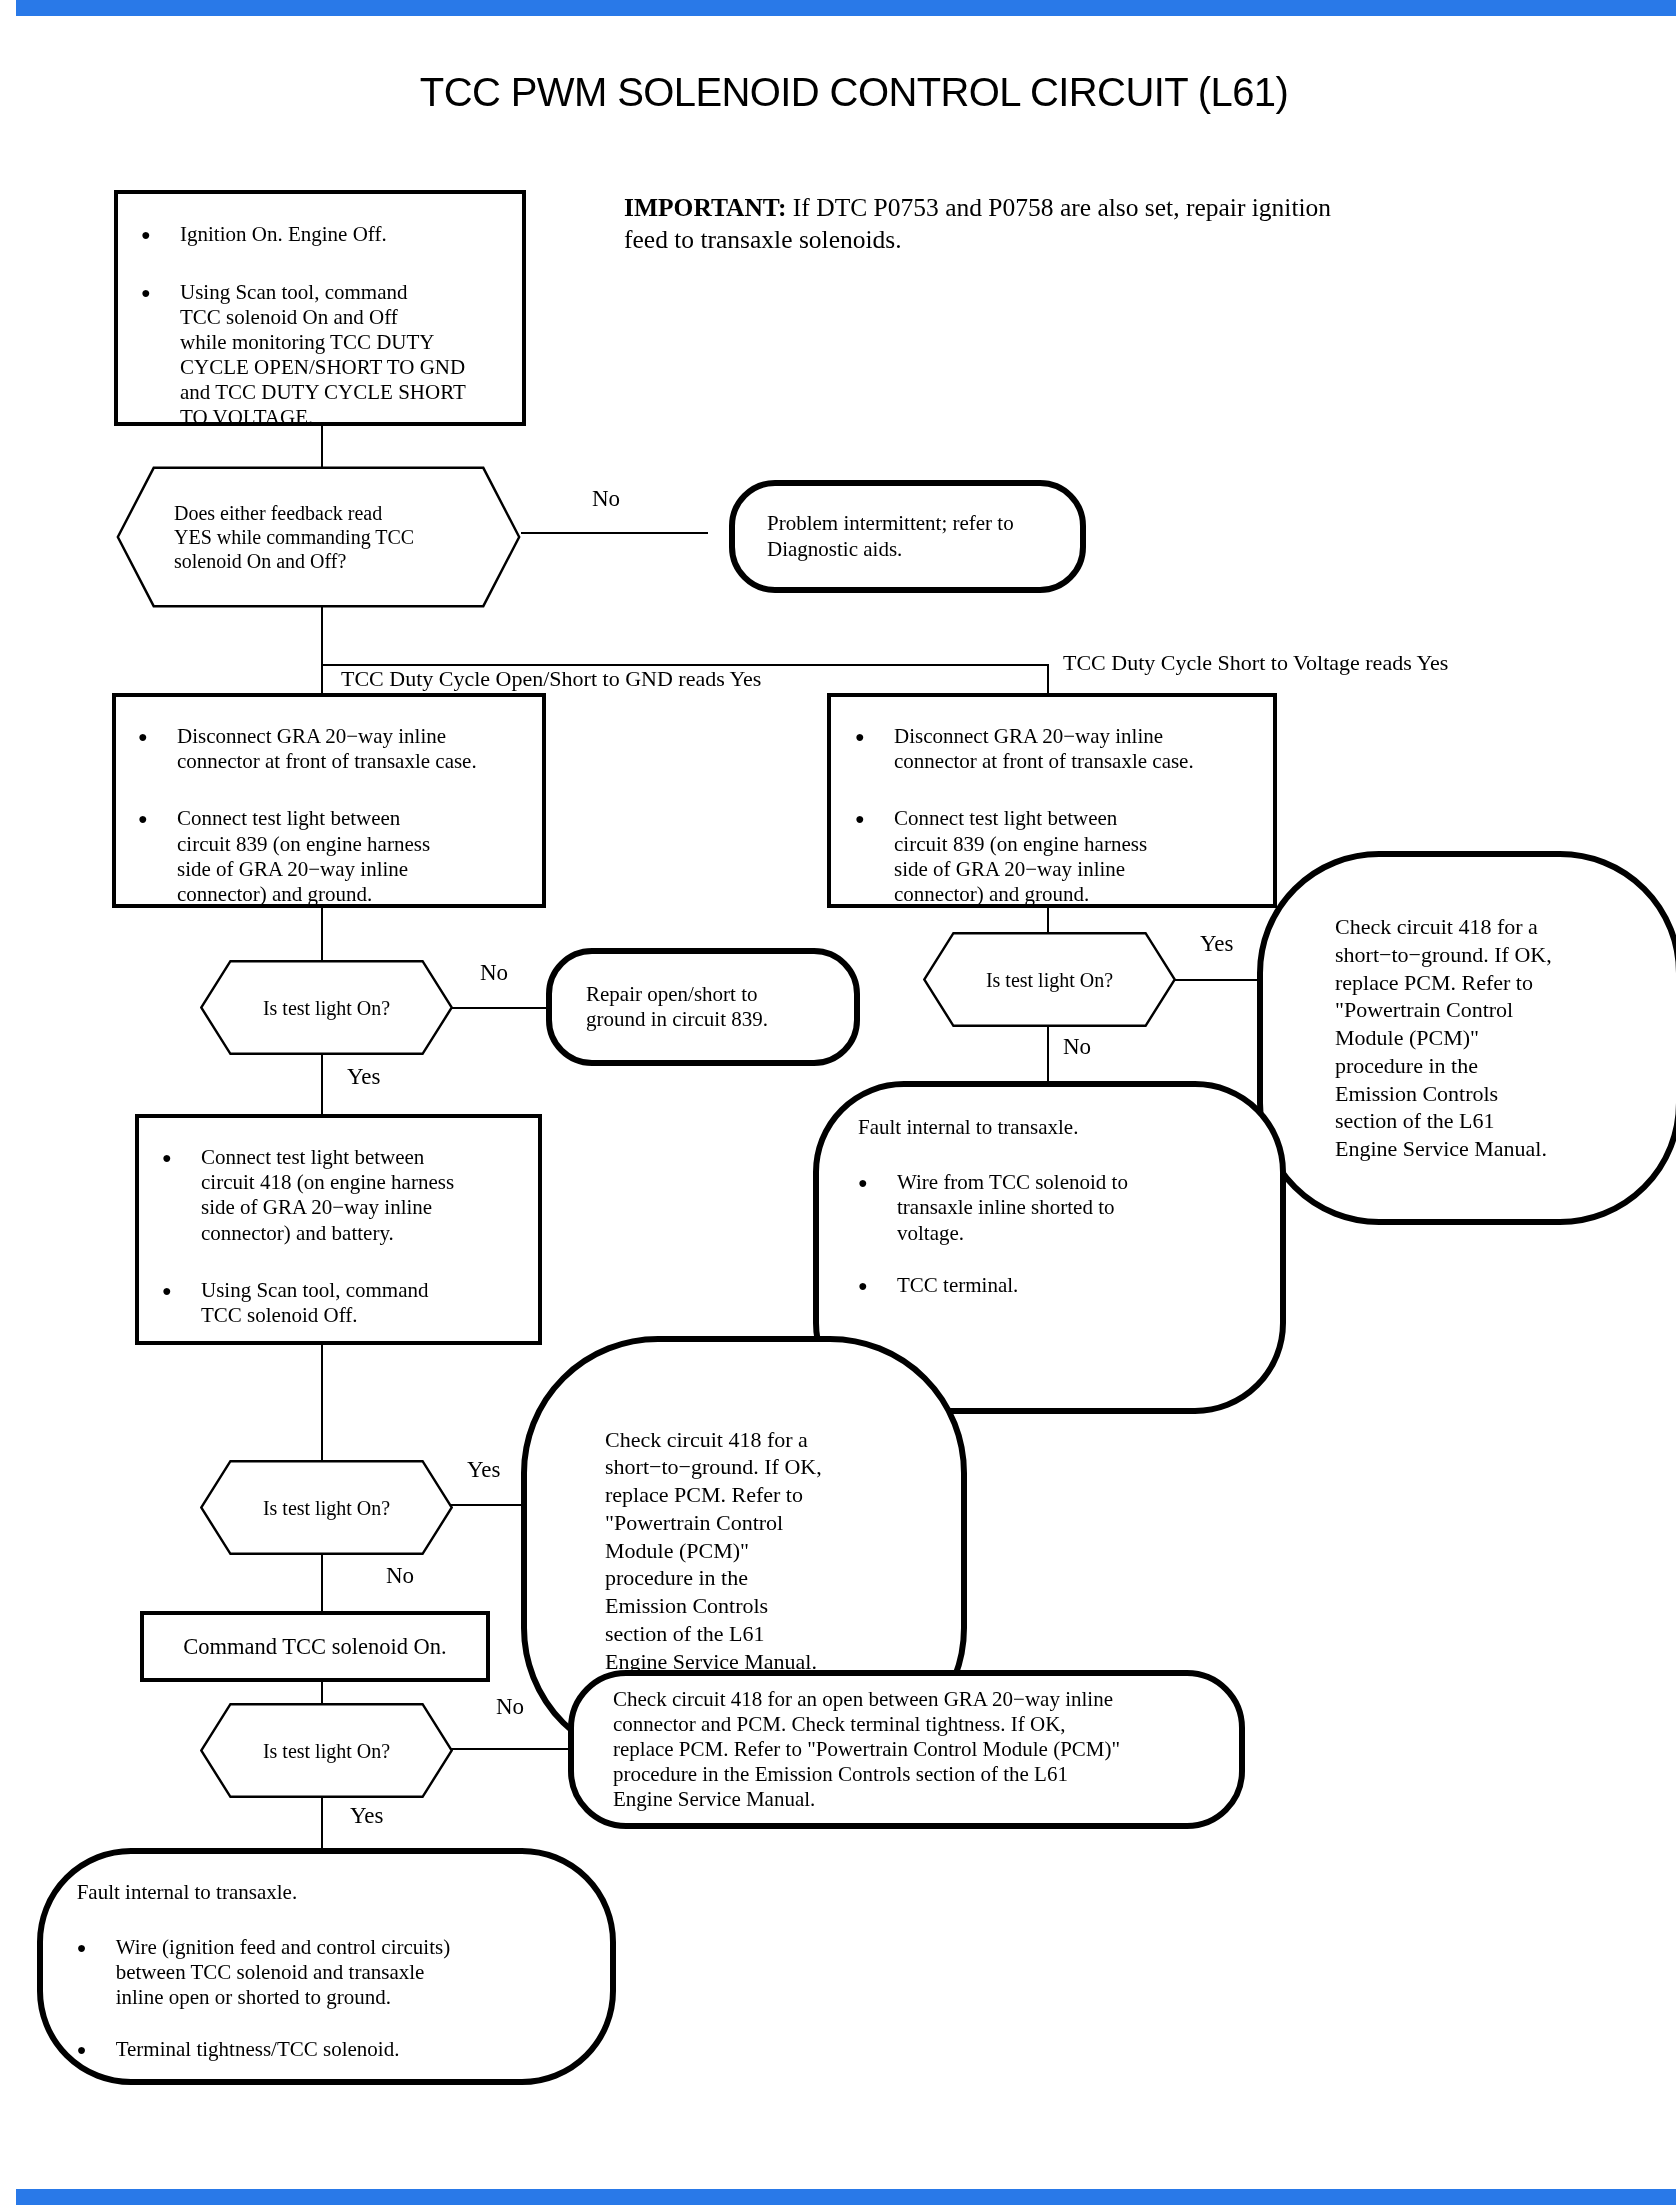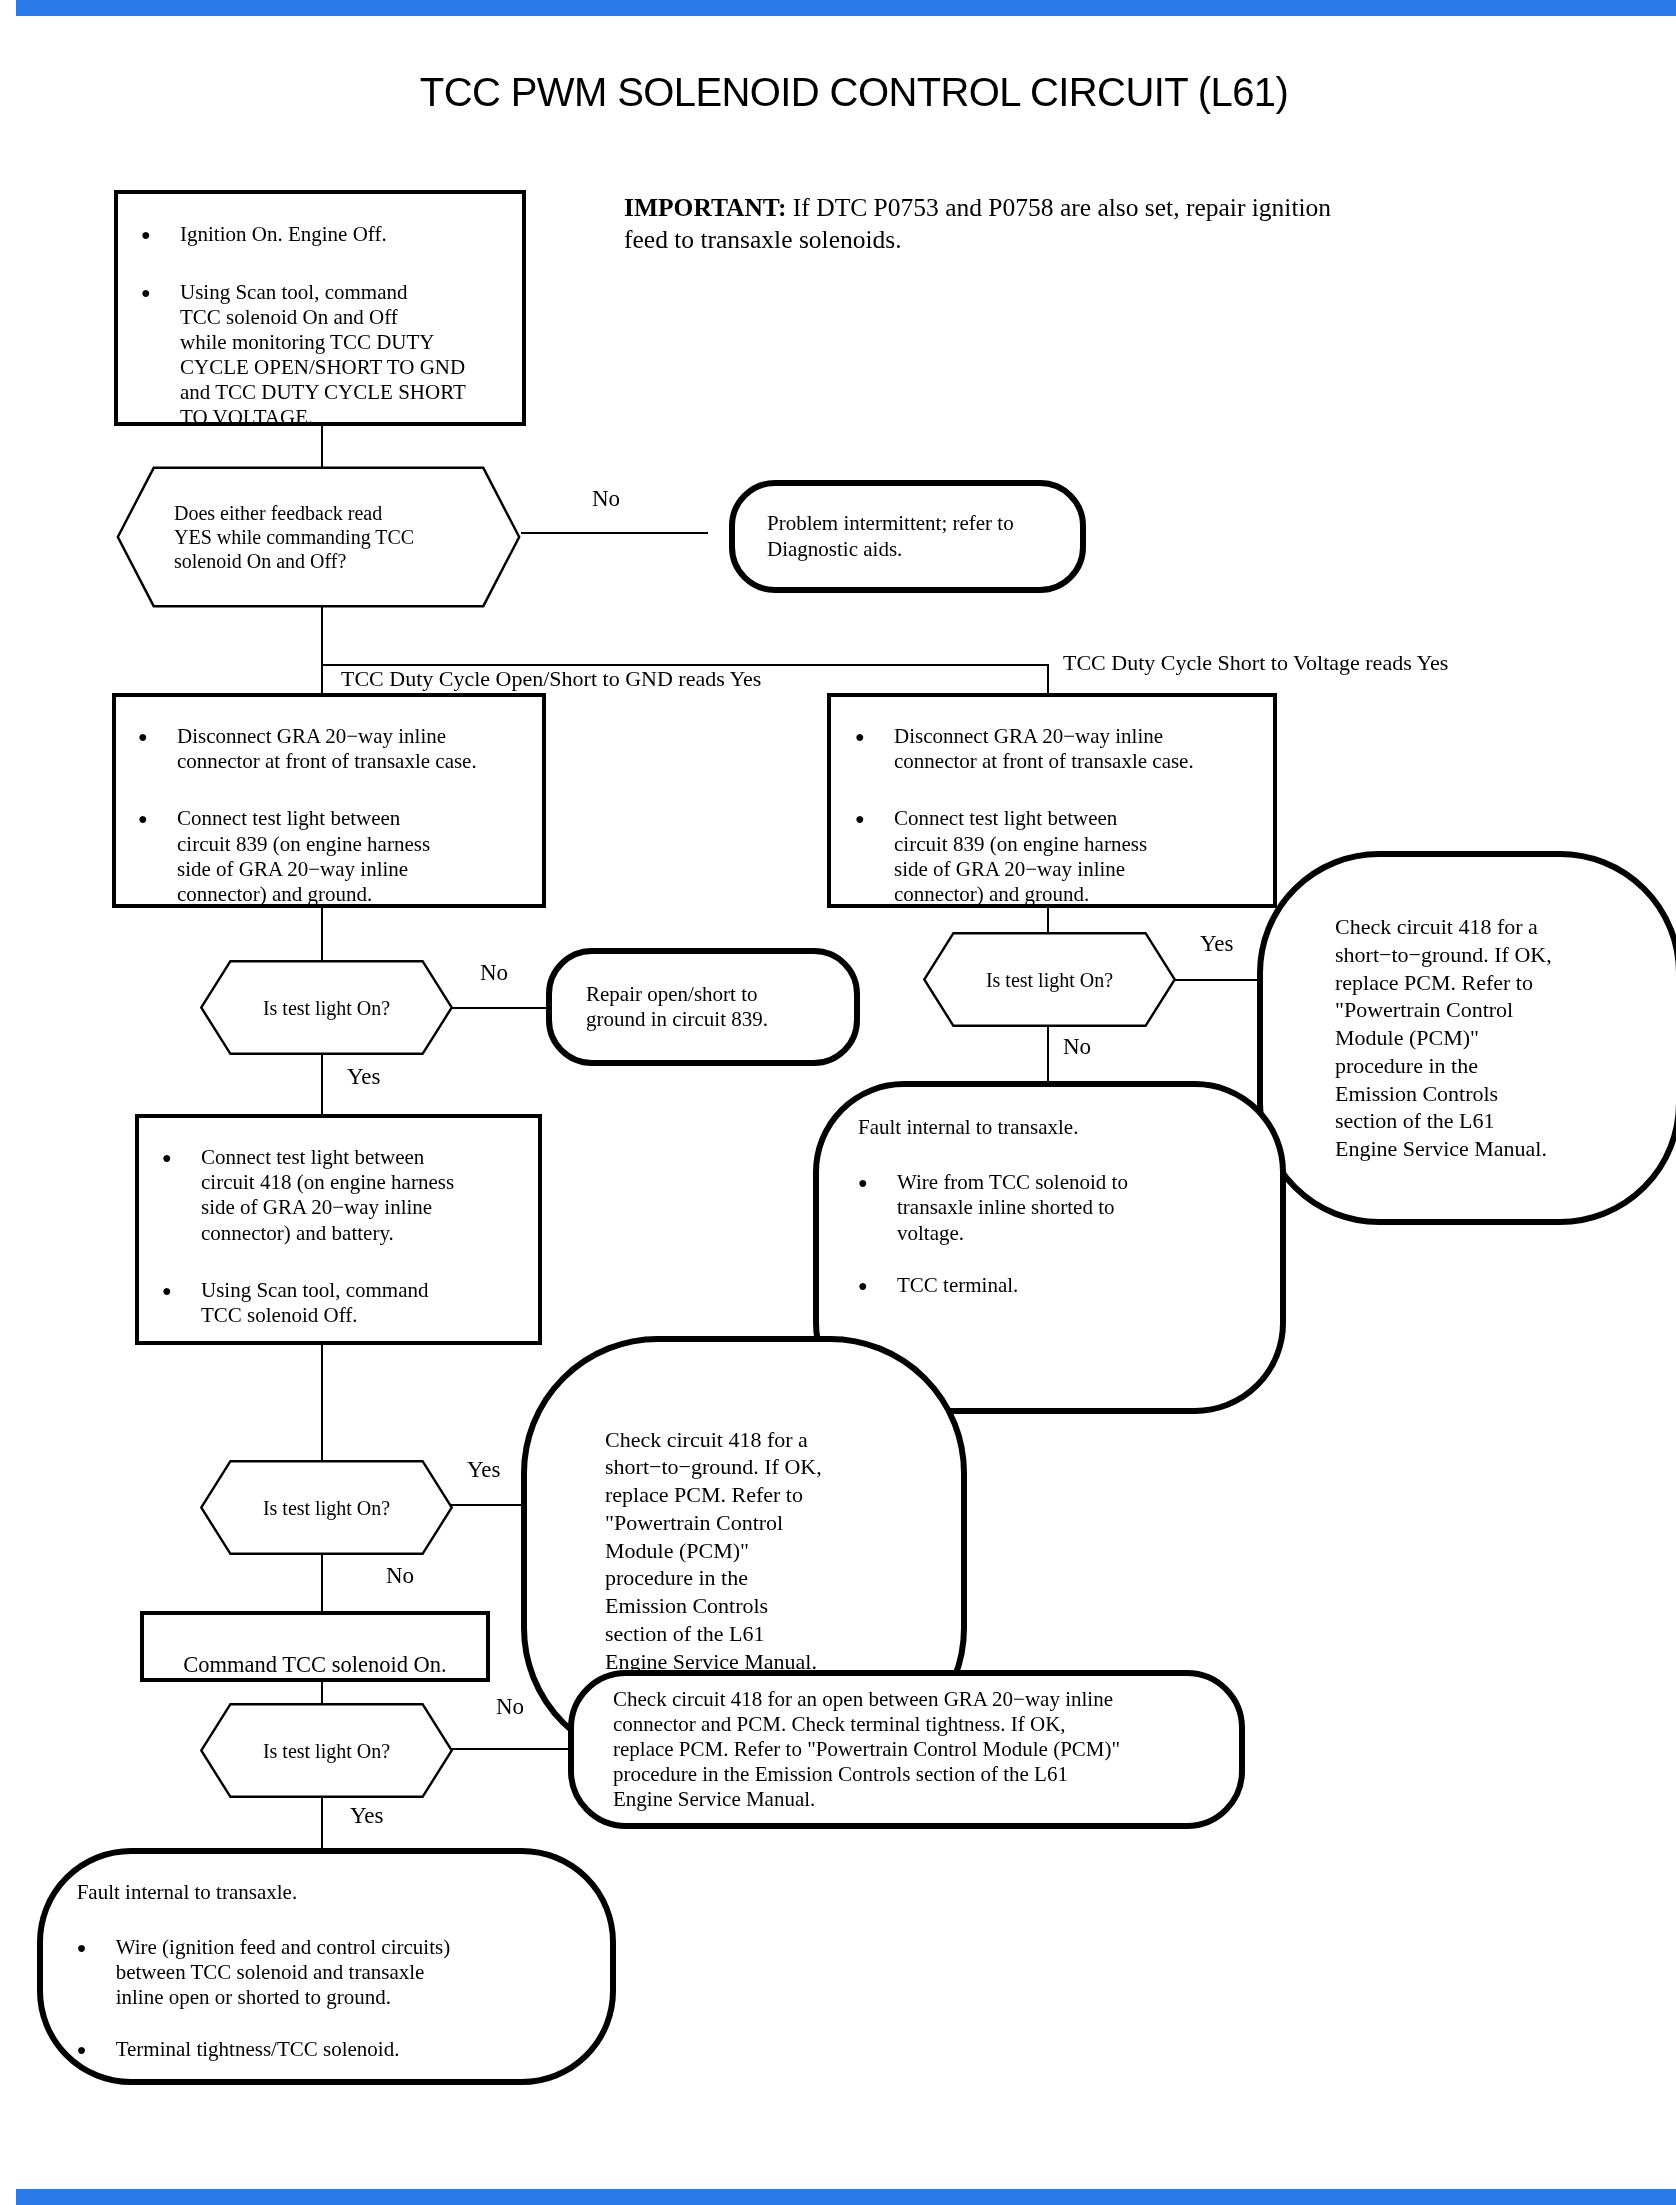--- a/index.html
+++ b/index.html
@@ -220,21 +220,21 @@
 short−to−ground. If OK,
 replace PCM. Refer to
 "Powertrain Control
 Module (PCM)"
 procedure in the
 Emission Controls
 section of the L61
 Engine Service Manual.</div>
   </div>
 
-  <div class="box" style="left:124px; top:1611px; width:350px; height:71px; display:flex; align-items:flex-end; justify-content:center;">
+  <div class="box" style="left:124px; top:1611px; width:350px; height:71px; display:flex; align-items:center; justify-content:center;">
     <span style="font-size:22.5px; white-space:pre;">Command TCC solenoid On.</span>
   </div>
 
   <div class="hex" style="left:184px; top:1703px; width:253px; height:95px;">
     <svg viewBox="0 0 416 156" preserveAspectRatio="none">
       <polygon points="50,2 366,2 414,78 366,154 50,154 2,78" fill="#fff" stroke="#000" stroke-width="4"></polygon>
     </svg>
     <div class="hex-text centered">Is test light On?</div>
   </div>
   <div class="lbl" style="left:480px; top:1693px;">No</div>

